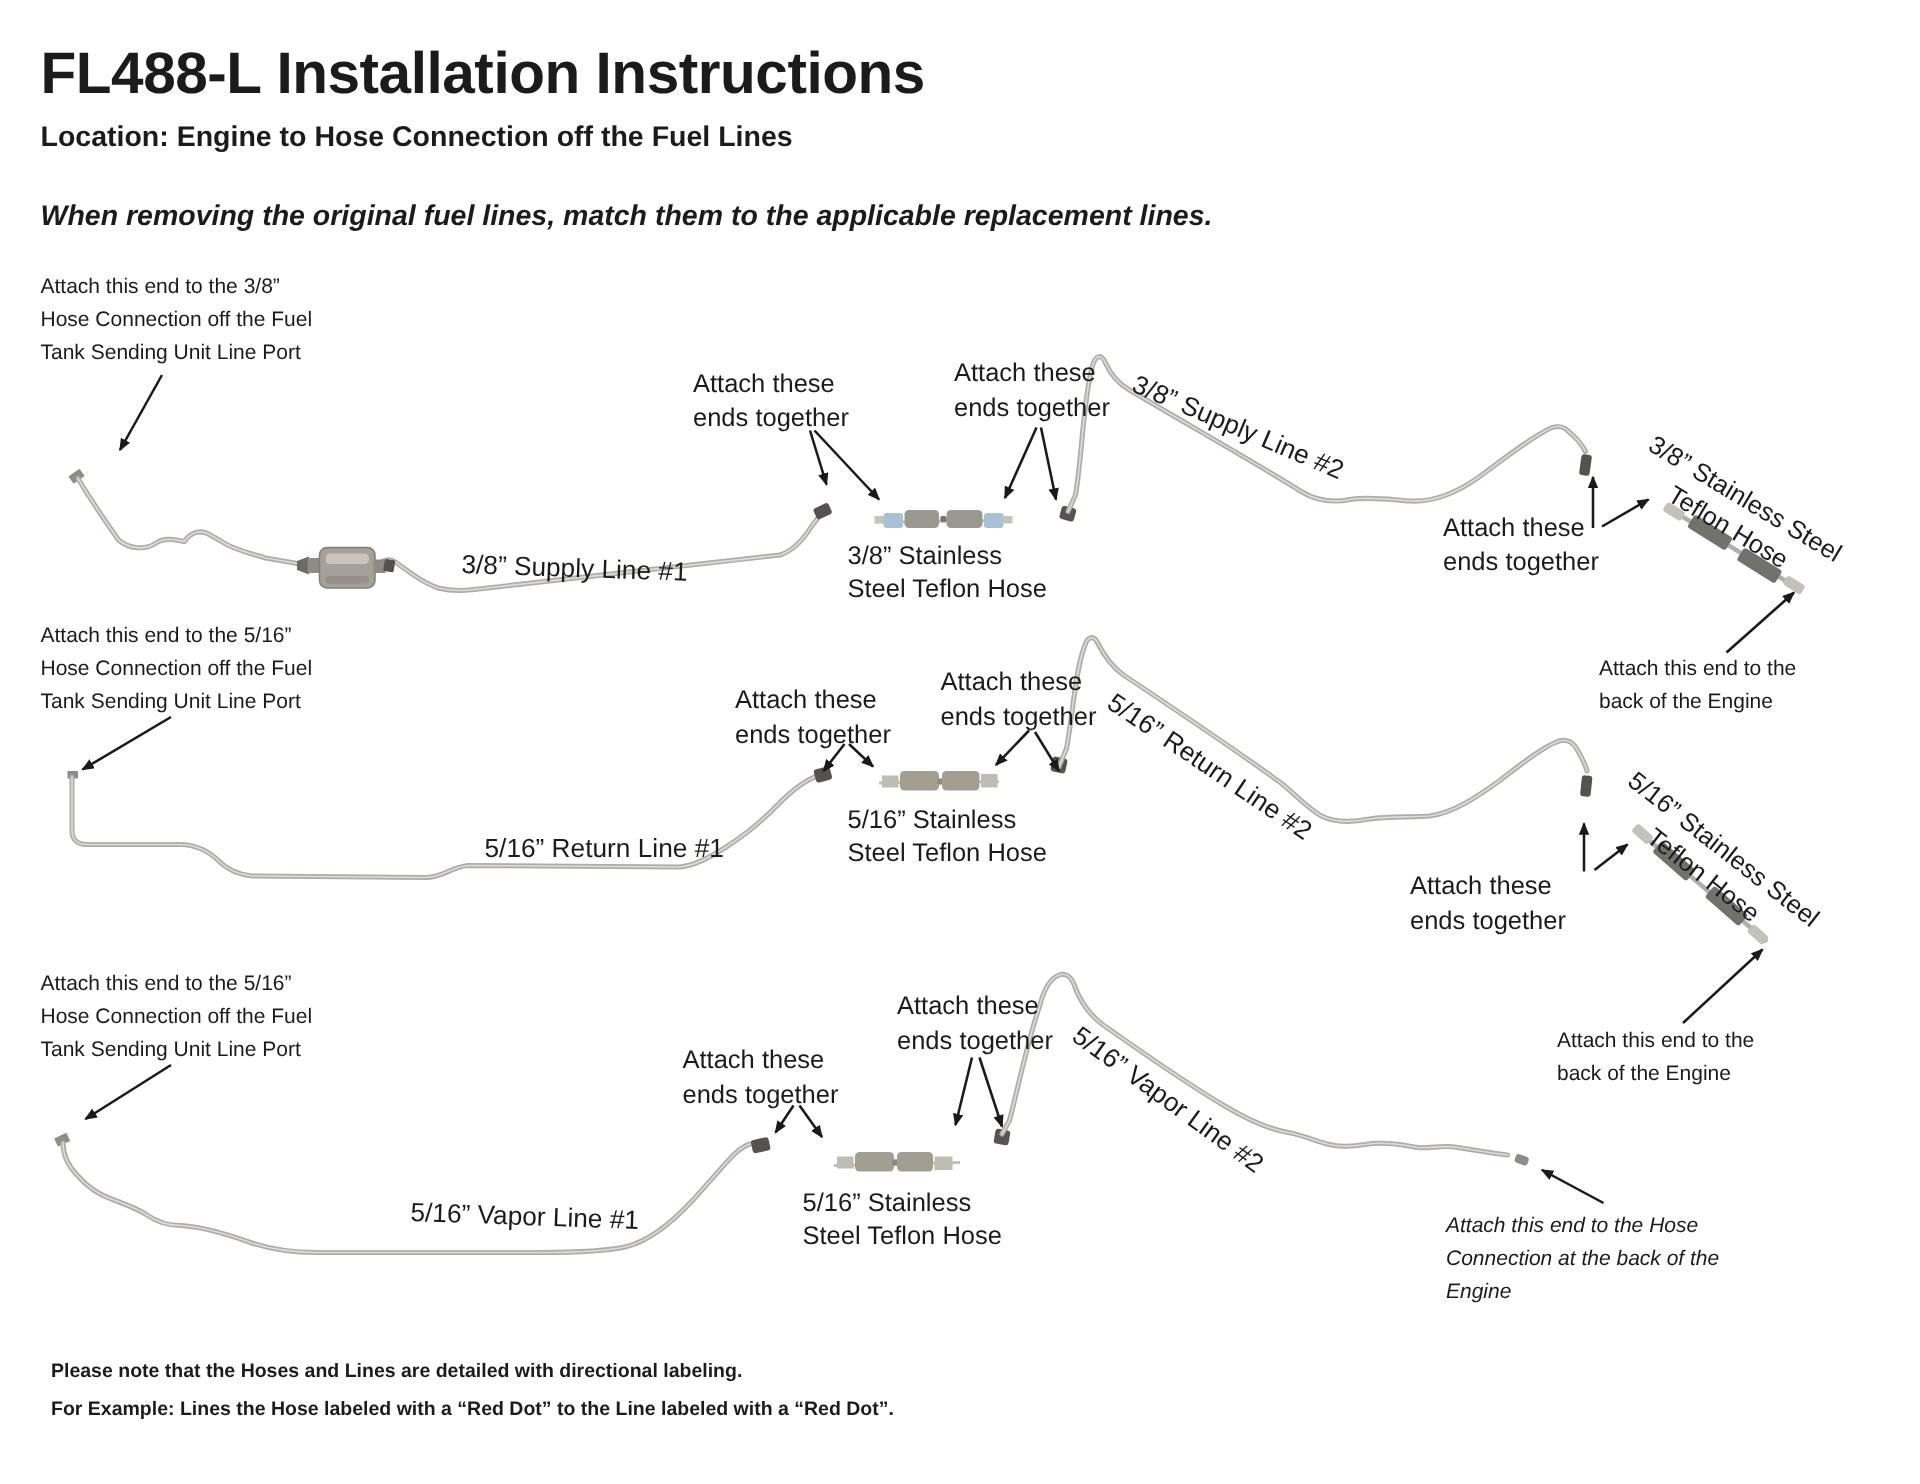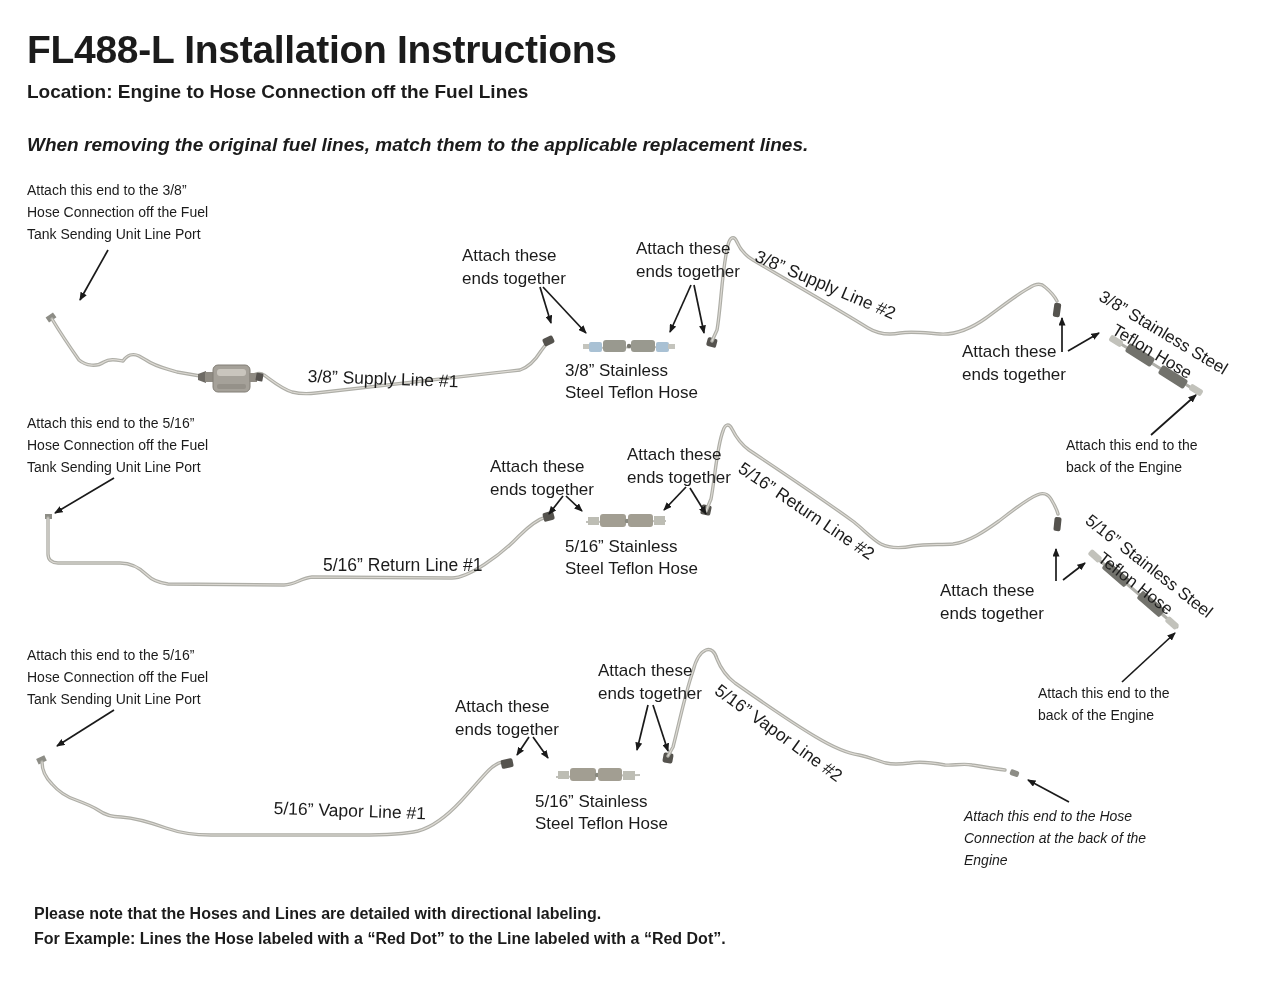--- a/index.html
+++ b/index.html
@@ -10,21 +10,21 @@
   }
   .lbl{position:absolute;white-space:pre-line;}
   .h1{font-size:39px;font-weight:700;letter-spacing:-0.3px;}
   .h2{font-size:19px;font-weight:700;}
   .ann{font-size:14px;line-height:22px;}
   .att{font-size:17px;line-height:23px;}
   .ll{font-size:17.5px;}
   .hoselbl{font-size:17px;line-height:22px;}
   .rot{transform-origin:0 0;}
   .ctr{text-align:center;}
-  .foot{font-size:16px;font-weight:700;line-height:25px;}
+  .foot{font-size:13px;font-weight:700;line-height:25px;}
   svg{position:absolute;left:0;top:0;}
 </style>
 </head>
 <body>
 
 <svg width="1280" height="989" viewBox="0 0 1280 989">
   <defs>
     <marker id="ah" markerWidth="9" markerHeight="7" refX="7.5" refY="3.5" orient="auto" markerUnits="userSpaceOnUse">
       <path d="M0,0 L8.5,3.5 L0,7 Z" fill="#1a1a1a"></path>
     </marker>

